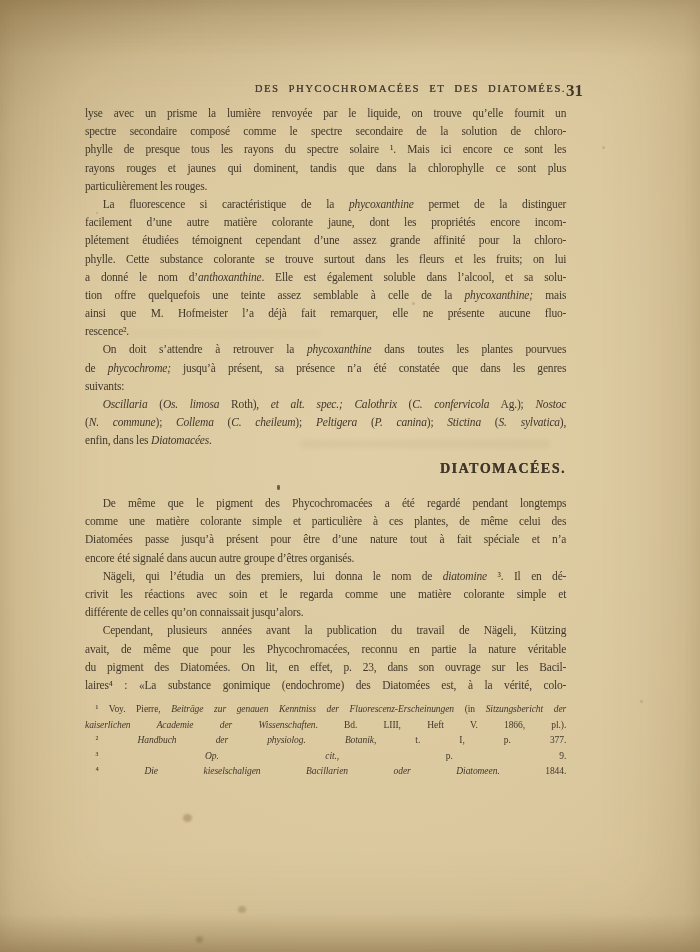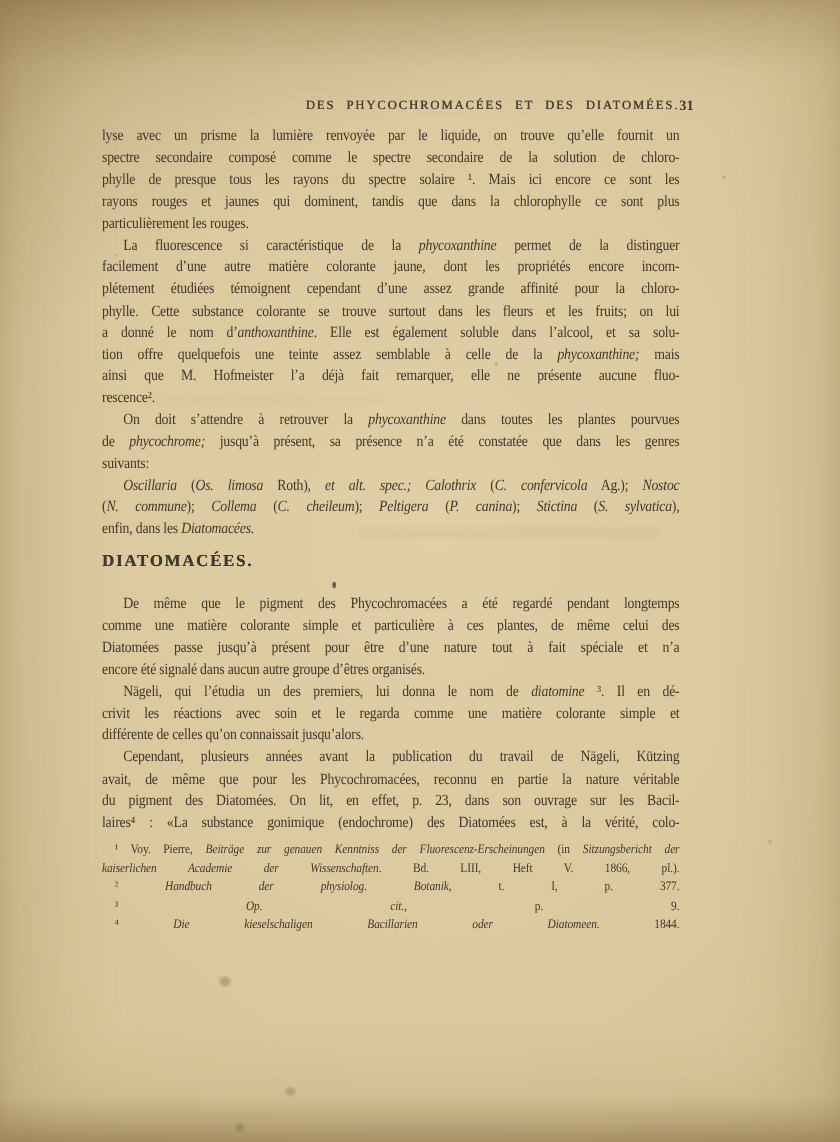--- a/index.html
+++ b/index.html
@@ -25,42 +25,42 @@
   }
   .vignette{position:absolute;inset:0;pointer-events:none;
     box-shadow:inset 0 0 80px 18px rgba(110,80,35,0.22), inset 0 0 14px 3px rgba(110,80,35,0.10);}
   .running-head{
     position:absolute;left:85px;top:83px;width:481px;text-align:right;
     font-size:10.5px;letter-spacing:1.6px;word-spacing:5px;color:var(--ink_soft);
     text-shadow:0.3px 0 0 currentColor;white-space:nowrap;
   }
   .page-number{
     position:absolute;left:566px;top:81px;width:40px;
-    font-size:12px;font-weight:bold;color:var(--ink);
+    font-size:17px;font-weight:bold;color:var(--ink);
   }
   .measure{
     position:absolute;left:85px;width:545px;
     transform:scaleX(0.883);transform-origin:left top;
   }
   #body1{top:104px;}
   #body2{top:494px;}
   #footnotes{top:701px;}
   .bodytext .line{
     font-size:13px;line-height:18.2px;height:18.2px;letter-spacing:-0.2px;
     text-align:justify;text-align-last:justify;white-space:normal;overflow:visible;
   }
   #footnotes .line{
     font-size:10.8px;line-height:15.6px;height:15.6px;letter-spacing:-0.1px;
     text-align:justify;text-align-last:justify;
   }
   .line.endline{text-align-last:left;}
   .line.indent{text-indent:20px;}
   #footnotes .line.indent{text-indent:12px;}
   .section-heading{
-    position:absolute;left:85px;top:461px;width:481px;text-align:left;
+    position:absolute;left:85px;top:461px;width:481px;text-align:right;
     font-size:14px;font-weight:bold;letter-spacing:1.5px;color:var(--ink);
     text-shadow:0.2px 0 0 currentColor;
   }
   i{font-style:italic;}
   .speck{position:absolute;border-radius:50%;pointer-events:none;}
   .ghost{position:absolute;pointer-events:none;background:rgba(125,115,70,0.07);
     filter:blur(2px);border-radius:3px;}
 </style>
 <title>DES PHYCOCHROMACÉES ET DES DIATOMÉES.</title></head>
 <body>

